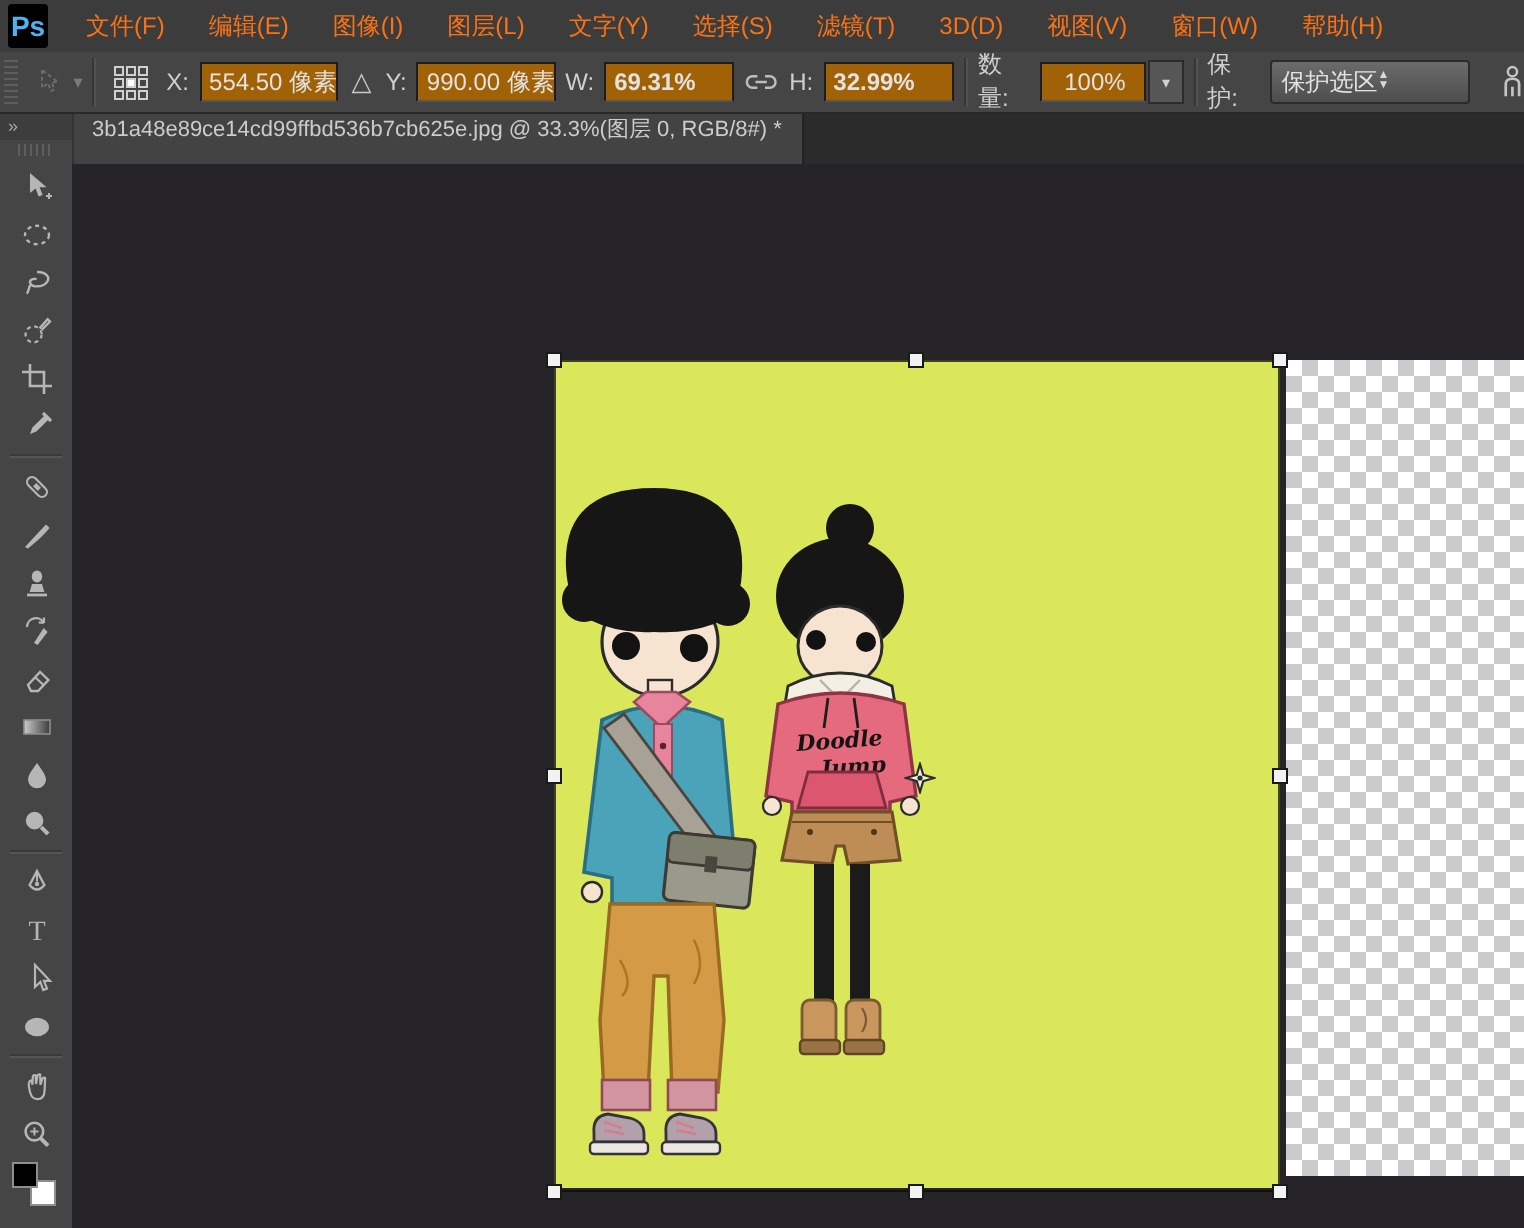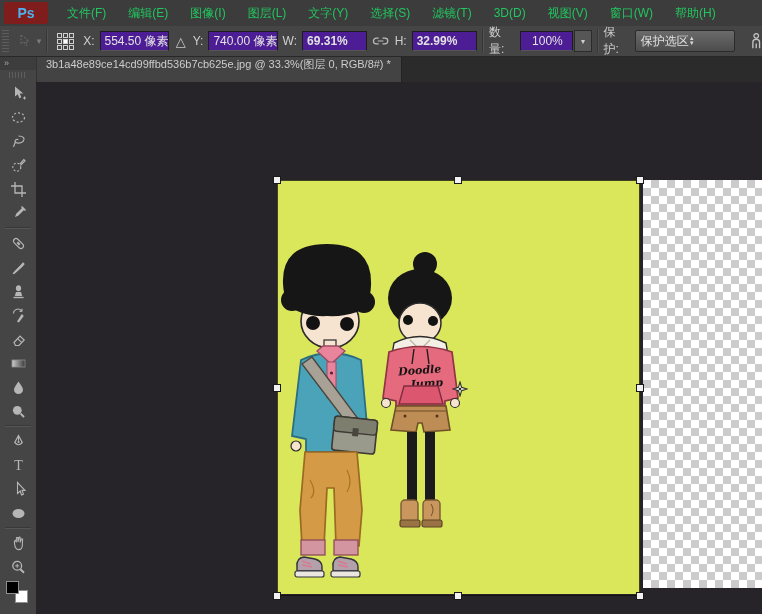--- a/index.html
+++ b/index.html
@@ -2,30 +2,30 @@
 <html><head>
 <meta charset="utf-8">
 <style>
   html,body{margin:0;padding:0;background:#1b1b1b;}
   .screen{position:relative;width:762px;height:614px;overflow:hidden;
     background:#262428;font-family:"Liberation Sans","DejaVu Sans",sans-serif;
     -webkit-font-smoothing:antialiased;}
   
   .menubar{position:absolute;left:0;top:0;width:762px;height:26px;background:#3c3c3c;
     display:flex;align-items:center;border-bottom:1px solid #2a2a2a;}
-  .ps-logo{width:44px;height:22px;margin:0 8px 0 4px;background:#7f1d1d;color:#4db3f0;
+  .ps-logo{width:20px;height:22px;margin:0 8px 0 4px;background:#000000;color:#4db3f0;
     font-weight:bold;font-size:14px;display:flex;align-items:center;justify-content:center;border-radius:2px;}
-  .menu-item{color:#22c55e;font-size:12px;padding:0 11px;height:26px;display:flex;align-items:center;cursor:default;}
+  .menu-item{color:#f97316;font-size:12px;padding:0 11px;height:26px;display:flex;align-items:center;cursor:default;}
   
   .optionsbar{position:absolute;left:0;top:26px;width:762px;height:31px;background:#454545;
     border-bottom:1px solid #282828;display:flex;align-items:center;gap:5px;padding-left:0;box-sizing:border-box;}
   .grip{width:7px;height:22px;margin-left:2px;background:repeating-linear-gradient(to bottom,#5d5d5d 0 1px,transparent 1px 3px);}
   .opt-sep{width:1px;height:24px;background:#363636;border-right:1px solid #525252;}
   .opt-label{color:#cfcfcf;font-size:12px;}
-  .opt-field{background:#4c1d95;border:1px solid #1d1d1d;border-bottom-color:#555;color:#e2e2e2;
+  .opt-field{background:#a16207;border:1px solid #1d1d1d;border-bottom-color:#555;color:#e2e2e2;
     font-size:12px;height:18px;line-height:18px;padding:0 4px;overflow:hidden;white-space:nowrap;}
   .f-xy{width:62px;} .f-wh{width:58px;font-weight:bold;} .f-amt{width:38px;padding-left:11px;}
   .tool-preset{display:flex;align-items:center;gap:3px;opacity:.45;margin-left:4px;}
   .caret{color:#bdbdbd;font-size:9px;}
   .refpoint{display:grid;grid-template-columns:repeat(3,5px);grid-template-rows:repeat(3,5px);gap:1px;margin:0 4px;}
   .refpoint span{border:1px solid #cfcfcf;box-sizing:border-box;background:transparent;}
   .refpoint span.c{background:#fff;}
   .delta-btn{color:#c8c8c8;font-size:13px;padding:0 2px;}
   .amt-caret{width:16px;height:20px;background:#565656;border:1px solid #2b2b2b;display:flex;
     align-items:center;justify-content:center;color:#d0d0d0;font-size:8px;margin-left:-4px;}
@@ -98,21 +98,21 @@
         <span class="c"></span>
         <span></span>
         <span></span>
         <span></span>
         <span></span>
     </div>
     <span class="opt-label">X:</span>
     <div class="opt-field f-xy">554.50 像素</div>
     <div class="delta-btn">△</div>
     <span class="opt-label">Y:</span>
-    <div class="opt-field f-xy">740.00 像素</div>
+    <div class="opt-field f-xy">990.00 像素</div>
     <span class="opt-label">W:</span>
     <div class="opt-field f-wh">69.31%</div>
     <svg width="18" height="12" viewBox="0 0 18 12">
       <path d="M7 3 H4.5 A3 3 0 0 0 4.5 9 H7 M11 3 H13.5 A3 3 0 0 1 13.5 9 H11 M6 6 H12" fill="none" stroke="#bdbdbd" stroke-width="1.3"></path>
     </svg>
     <span class="opt-label">H:</span>
     <div class="opt-field f-wh">32.99%</div>
     <div class="opt-sep"></div>
     <span class="opt-label">数量:</span>
     <div class="opt-field f-amt">100%</div>

